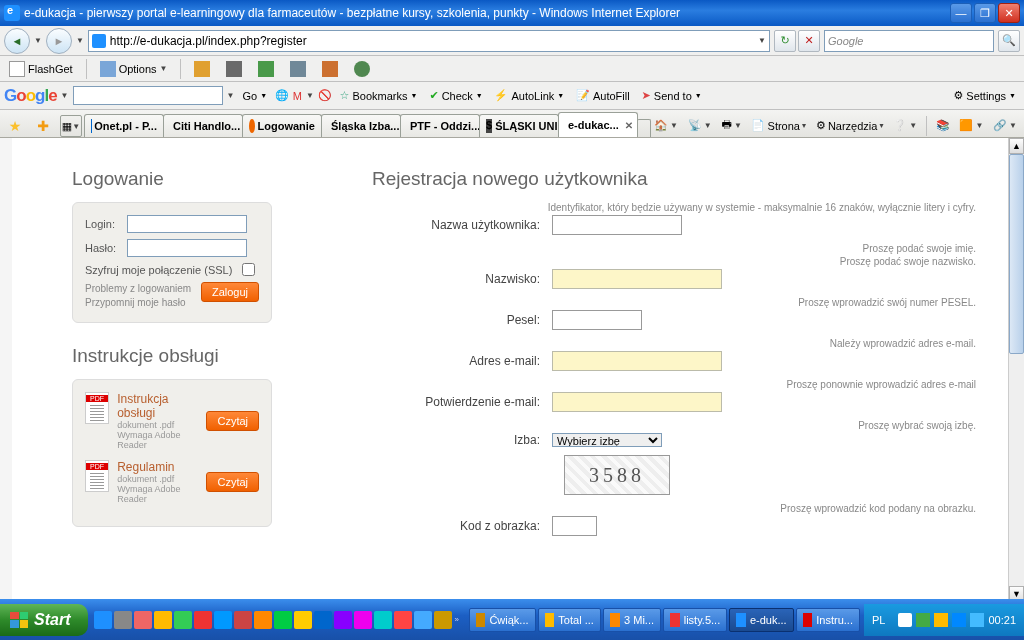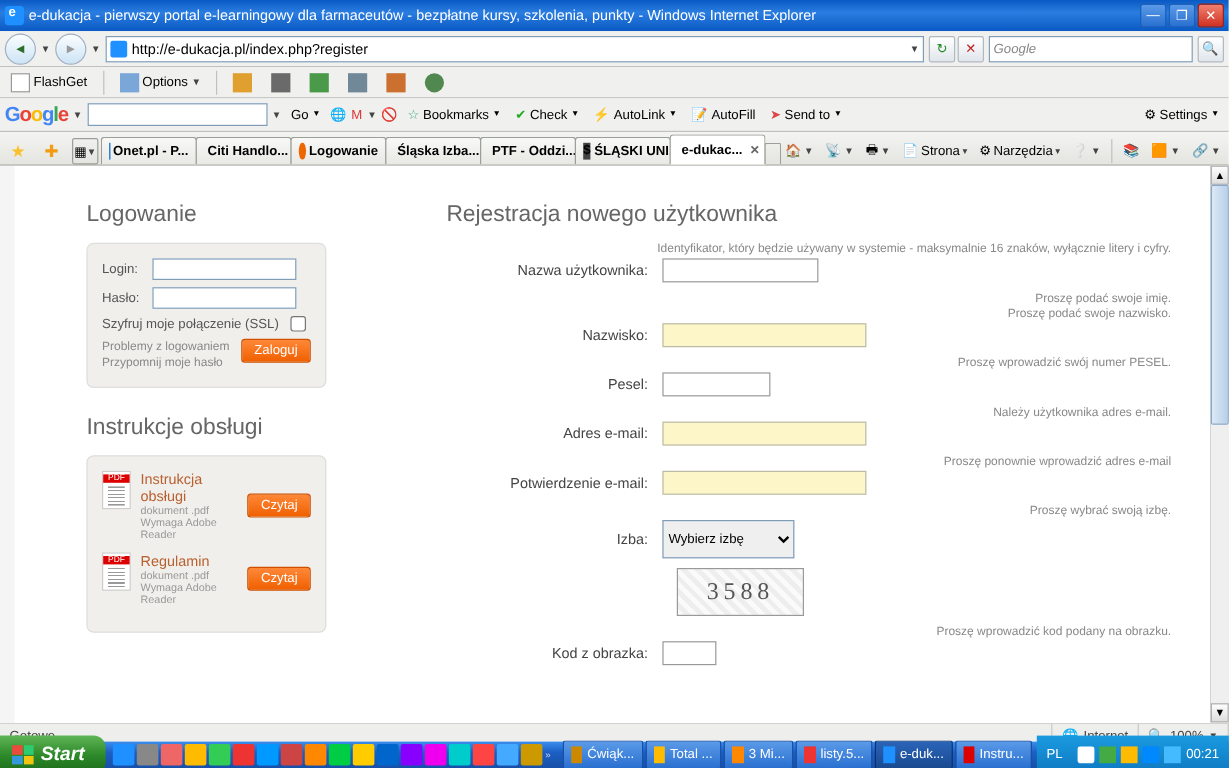--- a/index.html
+++ b/index.html
@@ -78,39 +78,39 @@
   
   
   .regline{display:flex;align-items:center;margin-bottom:8px;position:relative;}
   .regline .lab{width:180px;text-align:right;color:#444;font-size:12px;padding-right:12px;}
   .regline input[type=text]{height:20px;border:1px solid #999;}
   .regline input.w130{width:130px;}
   .regline input.w170{width:170px;background:#fdf6c8;border-color:#bba;}
   .regline input.w90{width:90px;}
   .regline input.w45{width:45px;}
   .helptxt{text-align:right;color:#888;font-size:10px;margin-bottom:2px;padding-right:26px;}
-  .regline select{width:110px;height:32px;border:1px solid #7f9db9;font-size:11px;}
+  .regline select{width:110px;height:14px;border:1px solid #7f9db9;font-size:11px;}
   .captcha{width:106px;height:40px;border:1px solid #999;margin-left:192px;display:flex;align-items:center;justify-content:center;font-size:20px;letter-spacing:4px;color:#555;background:repeating-linear-gradient(45deg,#fafafa,#fafafa 4px,#eee 4px,#eee 8px);font-family:serif;}
   
   
   .hscroll{position:absolute;left:0;right:0;bottom:22px;height:16px;background:#efefef;border-top:1px solid #ccc;display:flex;}
   .hscroll .arrow{width:16px;height:16px;background:linear-gradient(#fdfdfd,#dedede);border:1px solid #b0b0b0;display:flex;align-items:center;justify-content:center;font-size:9px;}
   .hscroll .track{flex:1;}
   .vscroll{position:absolute;right:0;width:16px;top:138px;bottom:38px;background:#efefef;border-left:1px solid #ccc;}
   .vscroll .arrow{height:16px;background:linear-gradient(#fdfdfd,#dedede);border:1px solid #b0b0b0;display:flex;align-items:center;justify-content:center;font-size:9px;}
   .vscroll .thumb{height:200px;background:linear-gradient(to right,#dce8f5,#b8d0ea);border:1px solid #8aa8c8;border-radius:2px;margin:0;}
   .vscroll .track{height:calc(100% - 32px);}
   
   
   .statusbar{position:absolute;left:0;right:0;bottom:16px;height:22px;background:#eeeeec;border-top:1px solid #c0c0c0;display:flex;align-items:center;font-size:11px;color:#444;}
   .statusbar .pane{padding:0 8px;border-right:1px solid #c8c8c8;height:100%;display:flex;align-items:center;gap:4px;}
   .statusbar .grow{flex:1;}
   
   
-  .taskbar{position:absolute;left:0;right:0;bottom:0;height:22px;background:linear-gradient(#3b8eed,#1c5fc4 40%,#1850a8);display:flex;align-items:center;}
+  .taskbar{position:absolute;left:0;right:0;bottom:0;height:41px;background:linear-gradient(#3b8eed,#1c5fc4 40%,#1850a8);display:flex;align-items:center;}
   .startbtn{height:32px;background:linear-gradient(#5fb556,#2e8a2a 50%,#1a6a18);color:#fff;font-weight:bold;font-style:italic;font-size:16px;padding:0 18px 0 10px;display:flex;align-items:center;gap:6px;border-radius:0 10px 10px 0;font-family:"Franklin Gothic Medium",sans-serif;}
   .startbtn .winicon{width:18px;height:16px;display:grid;grid-template-columns:1fr 1fr;grid-template-rows:1fr 1fr;gap:1px;}
   .startbtn .winicon span:nth-child(1){background:#e74c3c;}
   .startbtn .winicon span:nth-child(2){background:#2ecc71;}
   .startbtn .winicon span:nth-child(3){background:#3498db;}
   .startbtn .winicon span:nth-child(4){background:#f1c40f;}
   .ql{display:flex;gap:2px;padding:0 6px;align-items:center;}
   .ql .qi{width:18px;height:18px;border-radius:2px;}
   .tasks{display:flex;gap:2px;flex:1;padding:0 4px;overflow:hidden;}
   .taskbtn{height:24px;background:linear-gradient(#5a9ae8,#2a70d0);border:1px solid #1850a8;border-radius:2px;color:#fff;display:flex;align-items:center;gap:4px;padding:0 6px;font-size:11px;min-width:50px;max-width:76px;overflow:hidden;white-space:nowrap;}
@@ -345,21 +345,21 @@
           <div class="lab">Nazwisko:</div>
           <input type="text" class="w170" style="">
         </div>
 
       <div class="helptxt">Proszę wprowadzić swój numer PESEL.</div>
       <div class="regline">
           <div class="lab">Pesel:</div>
           <input type="text" class="w90" style="">
         </div>
 
-      <div class="helptxt">Należy użytkownika adres e-mail.</div>
+      <div class="helptxt">Należy wprowadzić adres e-mail.</div>
       <div class="regline">
           <div class="lab">Adres e-mail:</div>
           <input type="text" class="w170" style="">
         </div>
 
       <div class="helptxt">Proszę ponownie wprowadzić adres e-mail</div>
       <div class="regline">
           <div class="lab">Potwierdzenie e-mail:</div>
           <input type="text" class="w170" style="">
         </div>

